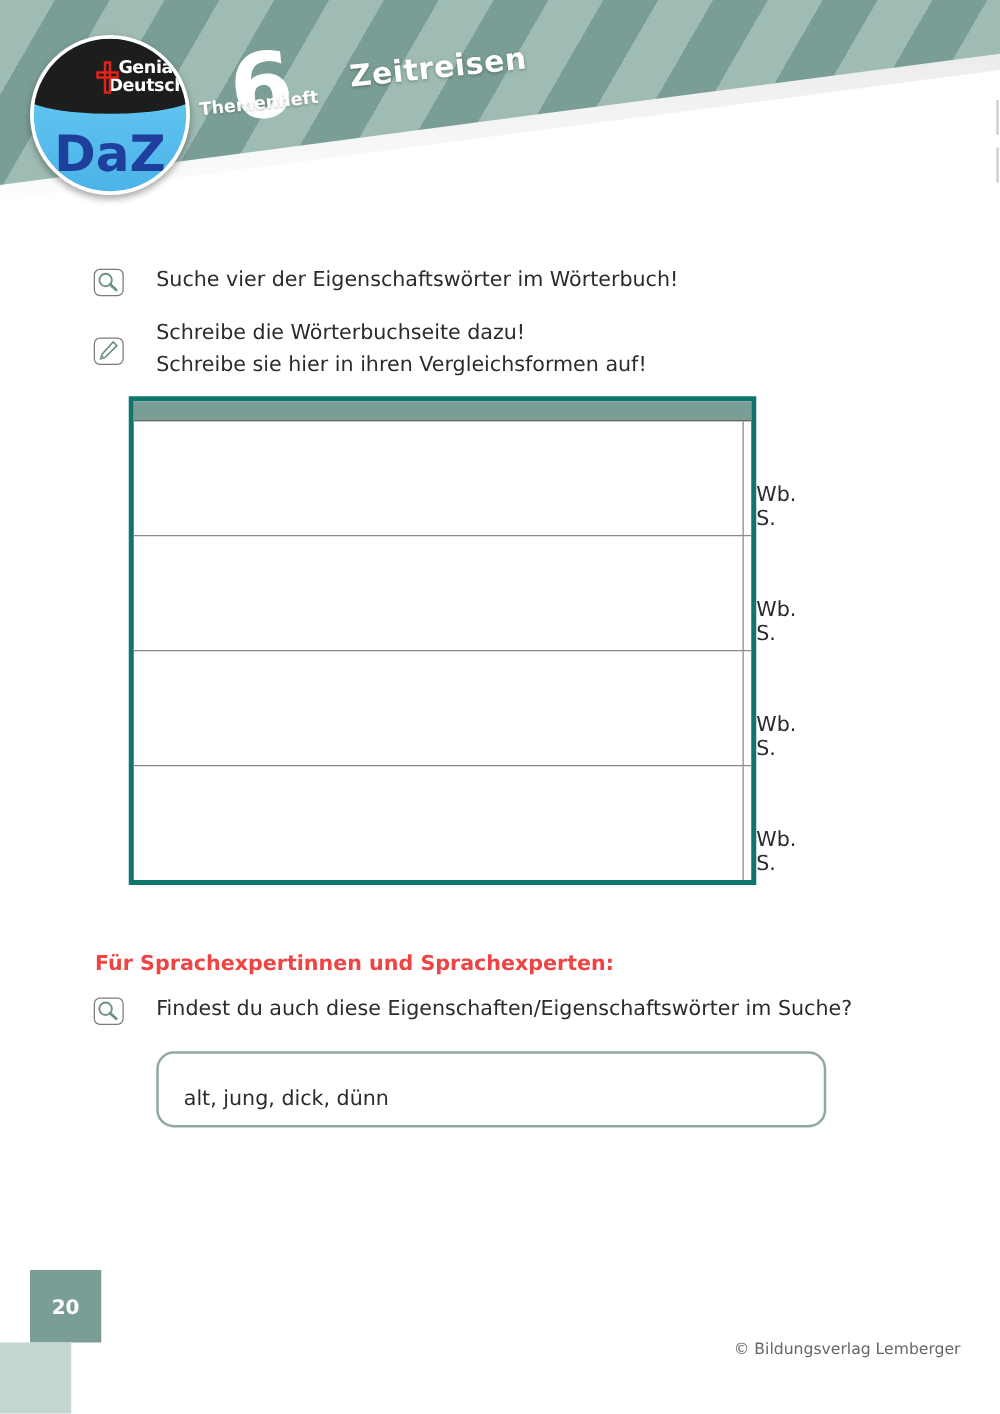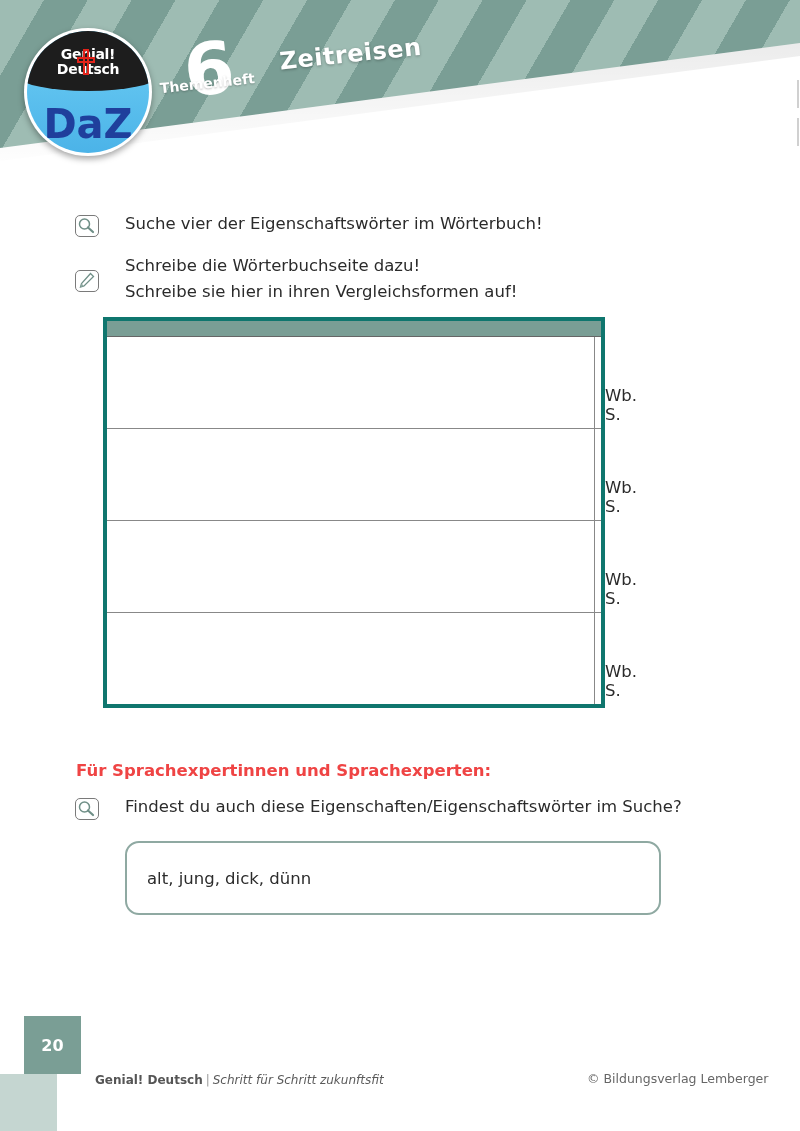--- a/index.html
+++ b/index.html
@@ -31,21 +31,21 @@
       border-radius: 50%; overflow: hidden;
       background: linear-gradient(180deg, #6fcff5 0%, #4bb3e8 100%);
     }
     .logo-top {
       position: absolute; left: -10px; top: 0; width: 142px; height: 60px;
       background: #1d1d1d;
       border-radius: 0 0 50% 50% / 0 0 16px 16px;
     }
     .logo-brand {
       position: absolute; left: 0; top: 16px; width: 122px;
-      text-align: center; color: #ffffff; font-weight: bold;
+      text-align: right; color: #ffffff; font-weight: bold;
       font-size: 14px; line-height: 15px; letter-spacing: -0.3px;
     }
     .logo-cross {
       position: absolute; left: 52px; top: 18px; width: 14px; height: 26px;
       pointer-events: none;
     }
     .logo-cross::before, .logo-cross::after {
       content: ""; position: absolute; border: 2px solid #e2231a; background: transparent;
     }
     .logo-cross::before { left: 4px; top: 0; width: 2px; height: 22px; }
@@ -104,21 +104,21 @@
     .wb-page span {
       position: absolute; left: 10px; bottom: 4px; font-size: 16.5px; color: #2b2b2b;
     }
 
     
     .expert-title {
       position: absolute; left: 76px; top: 761px; font-size: 16.5px; font-weight: bold;
       color: #ef4444;
     }
     .word-box {
-      position: absolute; left: 125px; top: 841px; width: 536px; height: 74px;
+      position: absolute; left: 125px; top: 841px; width: 536px; height: 61px;
       border: 2px solid #8fa9a2; border-radius: 14px; box-sizing: border-box;
     }
     .word-box span {
       position: absolute; left: 20px; top: 26px; font-size: 16.5px; color: #2b2b2b;
     }
 
     
     .page-num-box {
       position: absolute; left: 0; top: 1016px; width: 57px; height: 58px;
       background: #7a9e95;
@@ -243,18 +243,15 @@
 <div class="word-box">
   <span>alt, jung, dick, dünn</span>
 </div>
 
 <div class="page-num-box">
   <span>20</span>
 </div>
 <div class="page-strip"></div>
 
 <div class="footer-left">
-  <div>
-    <span class="brand">Genial! Deutsch</span><span class="sep">|</span><span class="it">Schritt für Schritt zukunftsfit</span>
-  </div>
 </div>
 
 <div class="footer-right">© Bildungsverlag Lemberger</div>
 
 </body></html>

